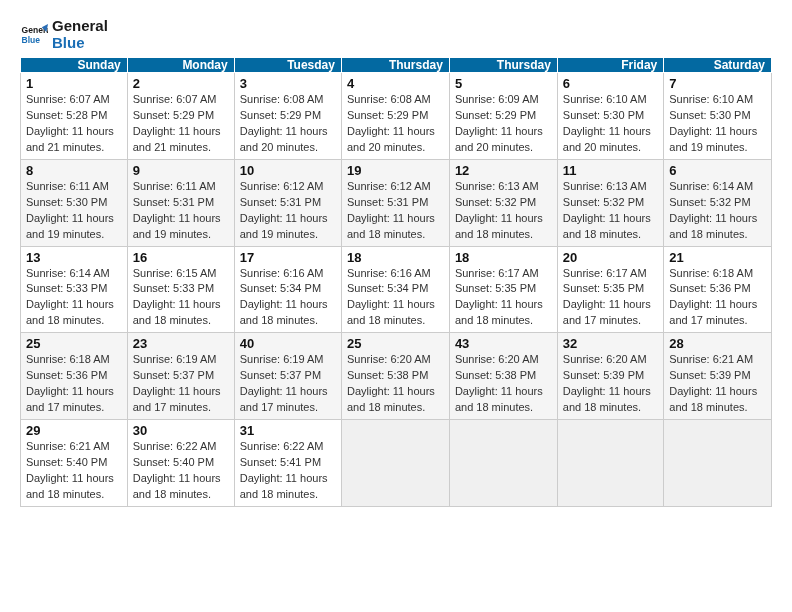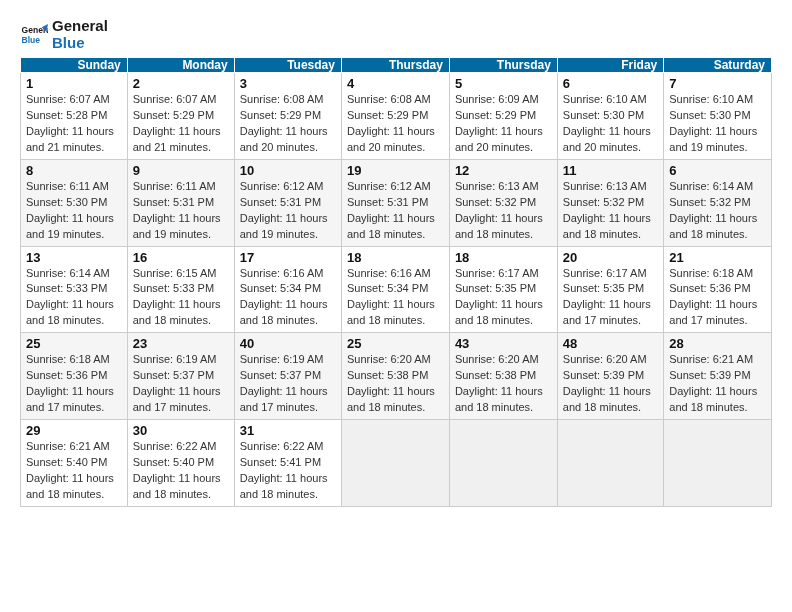--- a/index.html
+++ b/index.html
@@ -237,21 +237,21 @@
           </td>
           <td>
             <span class="day-num">25</span>
             <div class="day-info">Sunrise: 6:20 AM<br>Sunset: 5:38 PM<br>Daylight: 11 hours and 18 minutes.</div>
           </td>
           <td>
             <span class="day-num">43</span>
             <div class="day-info">Sunrise: 6:20 AM<br>Sunset: 5:38 PM<br>Daylight: 11 hours and 18 minutes.</div>
           </td>
           <td>
-            <span class="day-num">48</span>
+            <span class="day-num">32</span>
             <div class="day-info">Sunrise: 6:20 AM<br>Sunset: 5:39 PM<br>Daylight: 11 hours and 18 minutes.</div>
           </td>
           <td>
             <span class="day-num">28</span>
             <div class="day-info">Sunrise: 6:21 AM<br>Sunset: 5:39 PM<br>Daylight: 11 hours and 18 minutes.</div>
           </td>
         </tr>
         <tr>
           <td>
             <span class="day-num">29</span>

